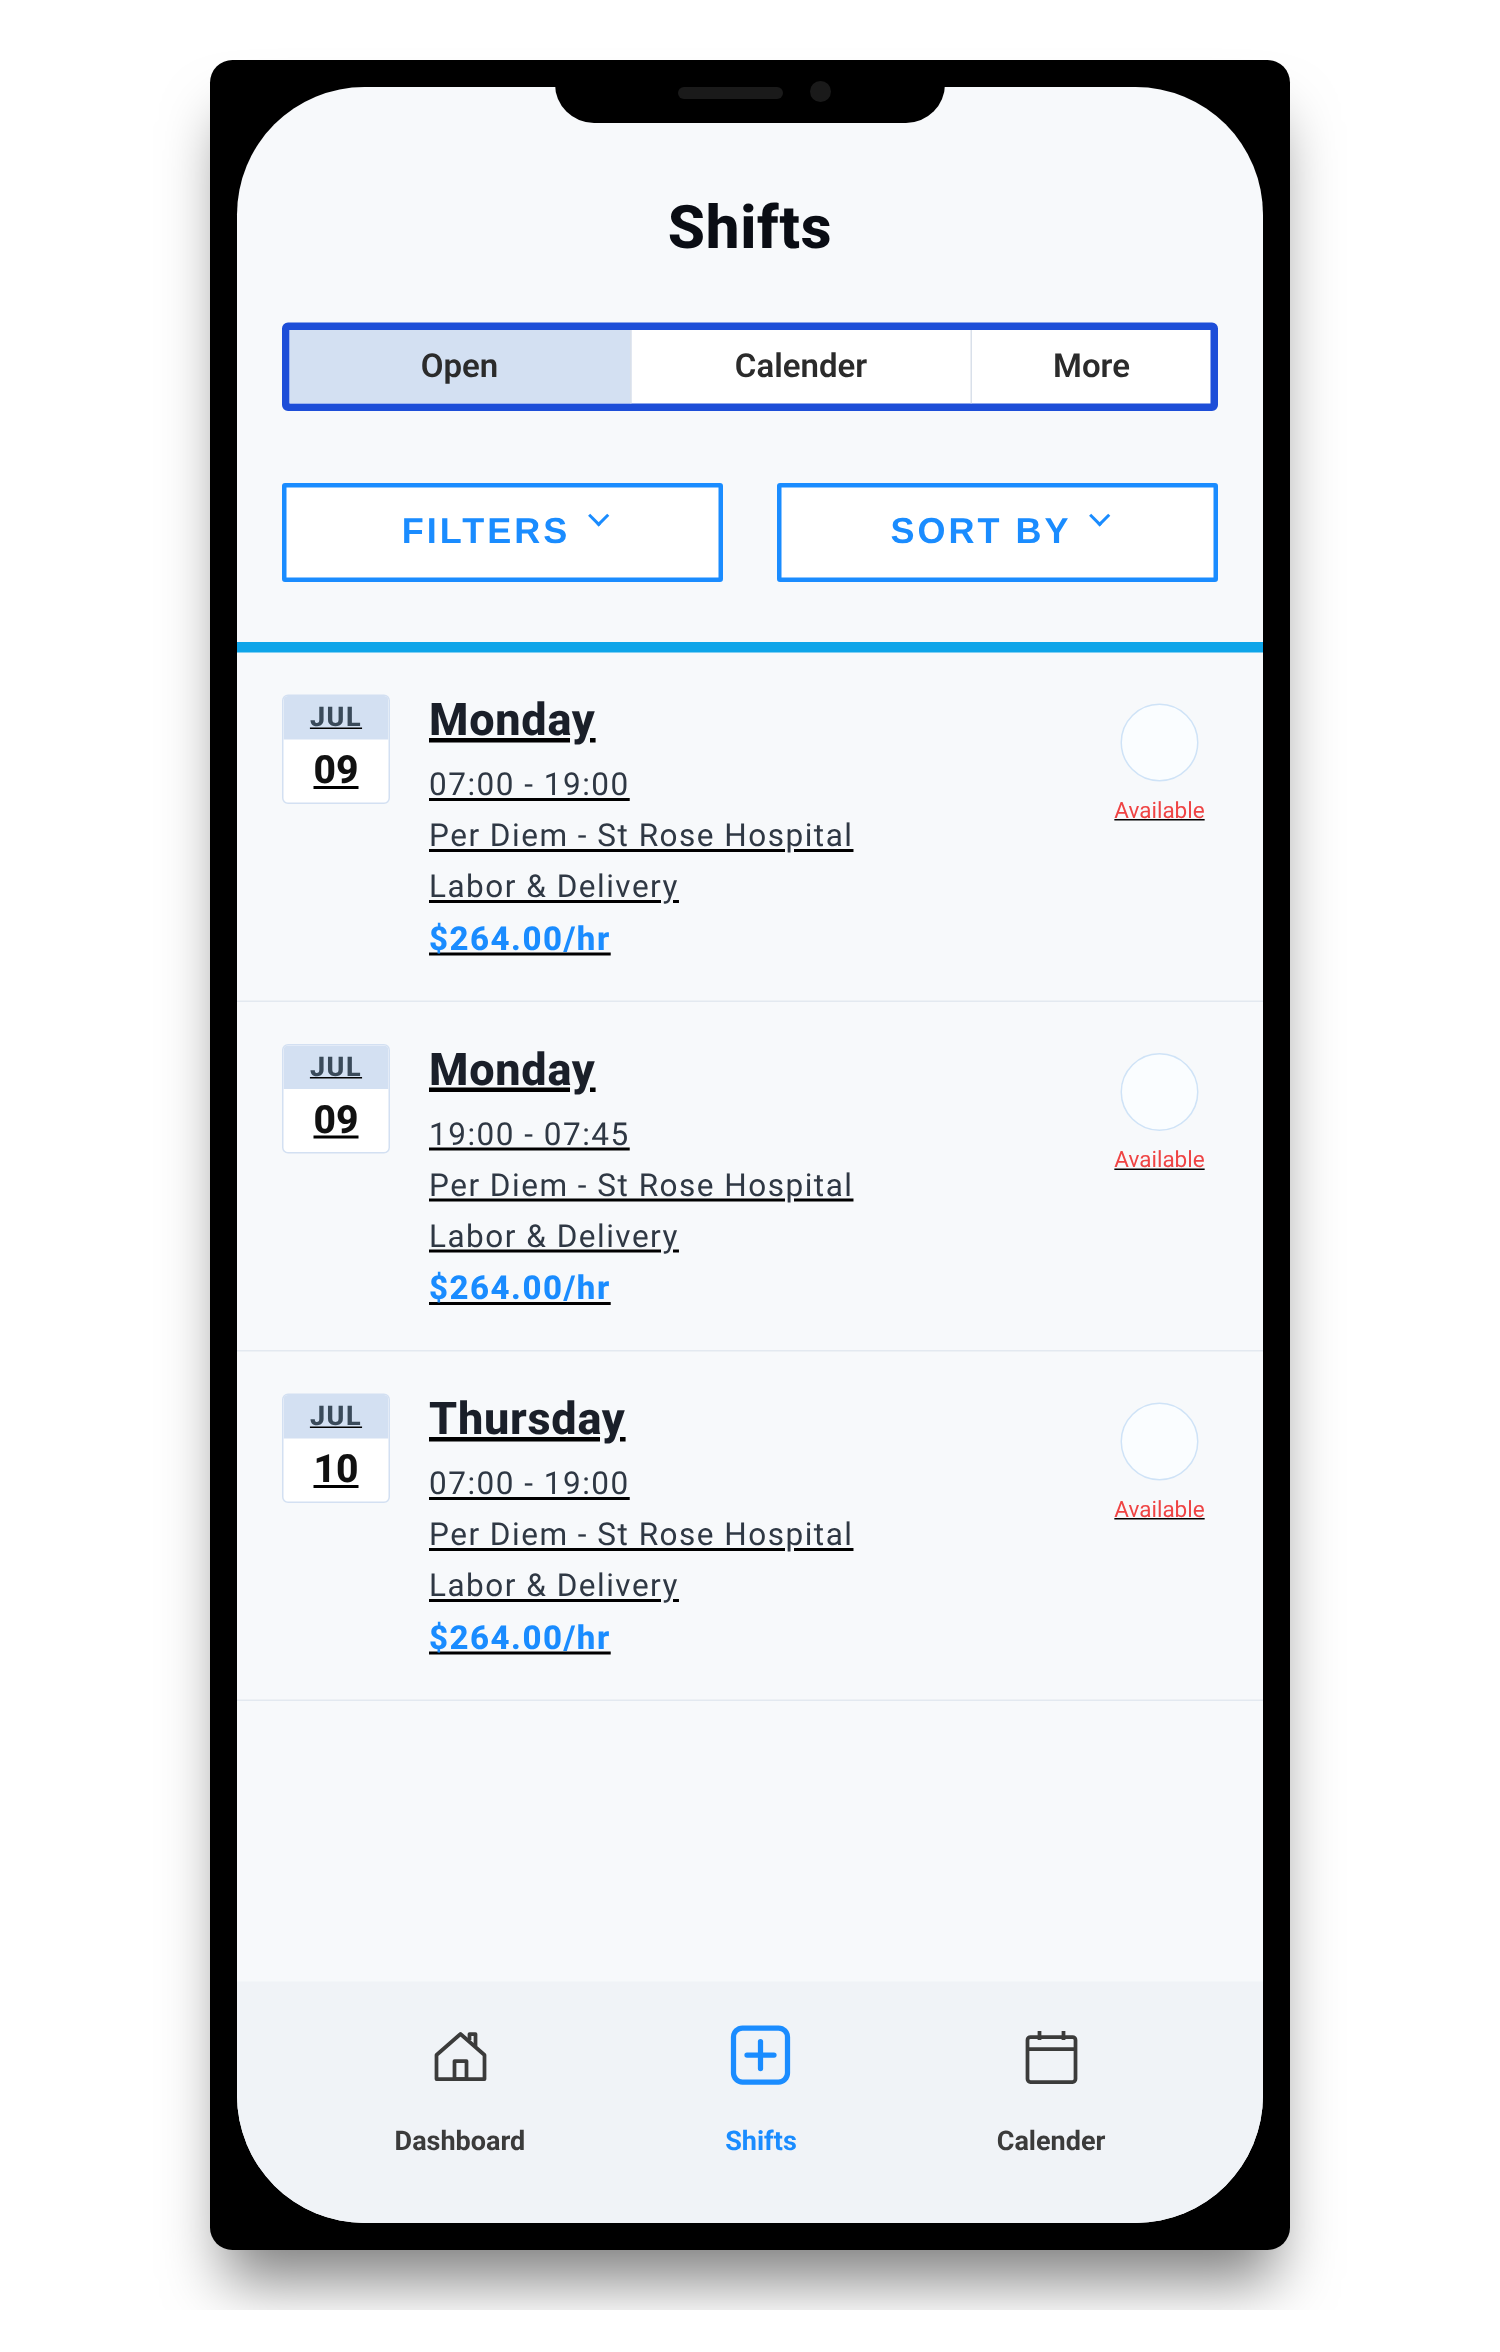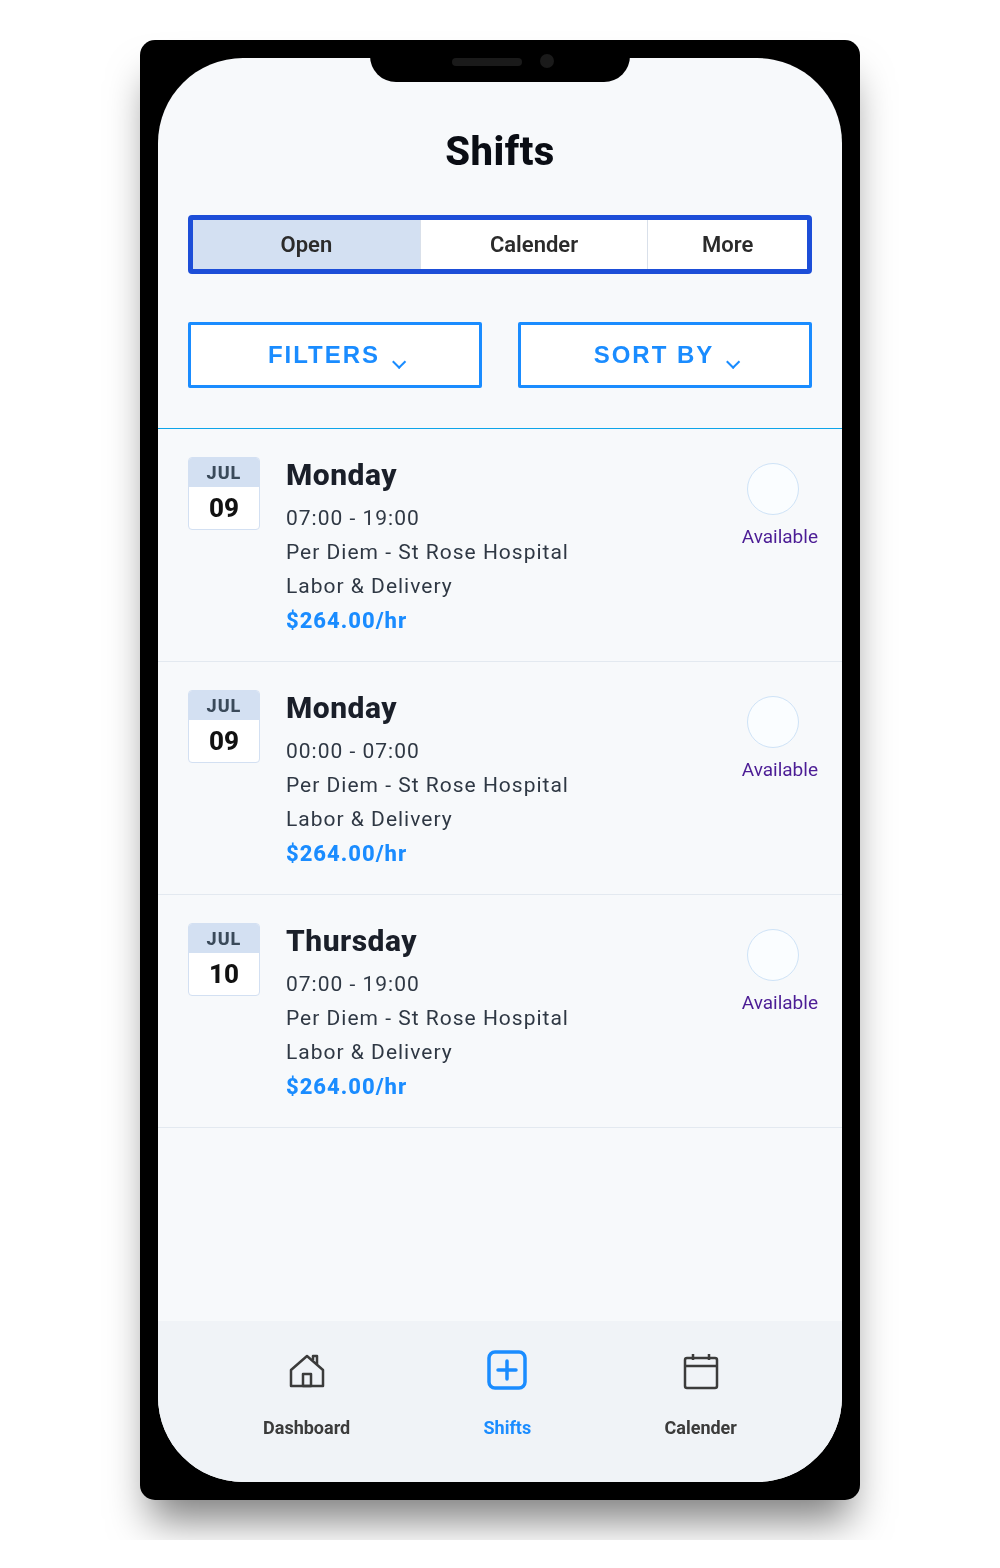--- a/index.html
+++ b/index.html
@@ -102,38 +102,39 @@
   .filter-btn {
     flex: 1;
     border: 3px solid #1a8cff;
     background: #fff;
     color: #1a8cff;
     font-size: 24px;
     font-weight: 800;
     letter-spacing: 2px;
     padding: 16px 0;
     display: flex;
-    align-items: flex-end;
+    align-items: flex-start;
     justify-content: center;
     gap: 12px;
     cursor: pointer;
     border-radius: 2px;
   }
   .chevron {
     display: inline-block;
     width: 10px;
     height: 10px;
     border-right: 2.5px solid #1a8cff;
     border-bottom: 2.5px solid #1a8cff;
     transform: rotate(45deg) translateY(-3px);
   }
   .shift-list {
     flex: 1;
     overflow: hidden;
-    border-top: 1px solid #0ea5e9;
+    border-top: 7px solid #0ea5e9;
+    text-decoration: underline;
   }
   .shift-card {
     display: flex;
     align-items: flex-start;
     padding: 28px 24px 28px 30px;
     border-bottom: 1px solid #e3e9f0;
     gap: 26px;
     cursor: pointer;
   }
   .date-badge {
@@ -189,23 +190,22 @@
   }
   .avail-circle {
     width: 52px;
     height: 52px;
     border: 1px solid #cfe3f7;
     border-radius: 50%;
     margin: 0 auto 10px auto;
     background: #fafdff;
   }
   .avail-label {
-    font-size: 19px;
-    color: #4c1d95;
-    text-align: right;
+    font-size: 15px;
+    color: #ef4444;
   }
   .bottom-nav {
     display: flex;
     justify-content: space-around;
     align-items: flex-end;
     padding: 22px 40px 44px 40px;
     background: #f0f3f7;
   }
   .nav-item {
     display: flex;
@@ -278,21 +278,21 @@
         </div>
       </div>
 
       <div class="shift-card">
         <div class="date-badge">
           <div class="date-month">JUL</div>
           <div class="date-day">09</div>
         </div>
         <div class="shift-body">
           <div class="shift-dow">Monday</div>
-          <div class="shift-line">00:00 - 07:00</div>
+          <div class="shift-line">19:00 - 07:45</div>
           <div class="shift-line">Per Diem - St Rose Hospital</div>
           <div class="shift-line">Labor &amp; Delivery</div>
           <div class="shift-rate">$264.00/hr</div>
         </div>
         <div class="avail-col">
           <div class="avail-circle"></div>
           <div class="avail-label">Available</div>
         </div>
       </div>
 

